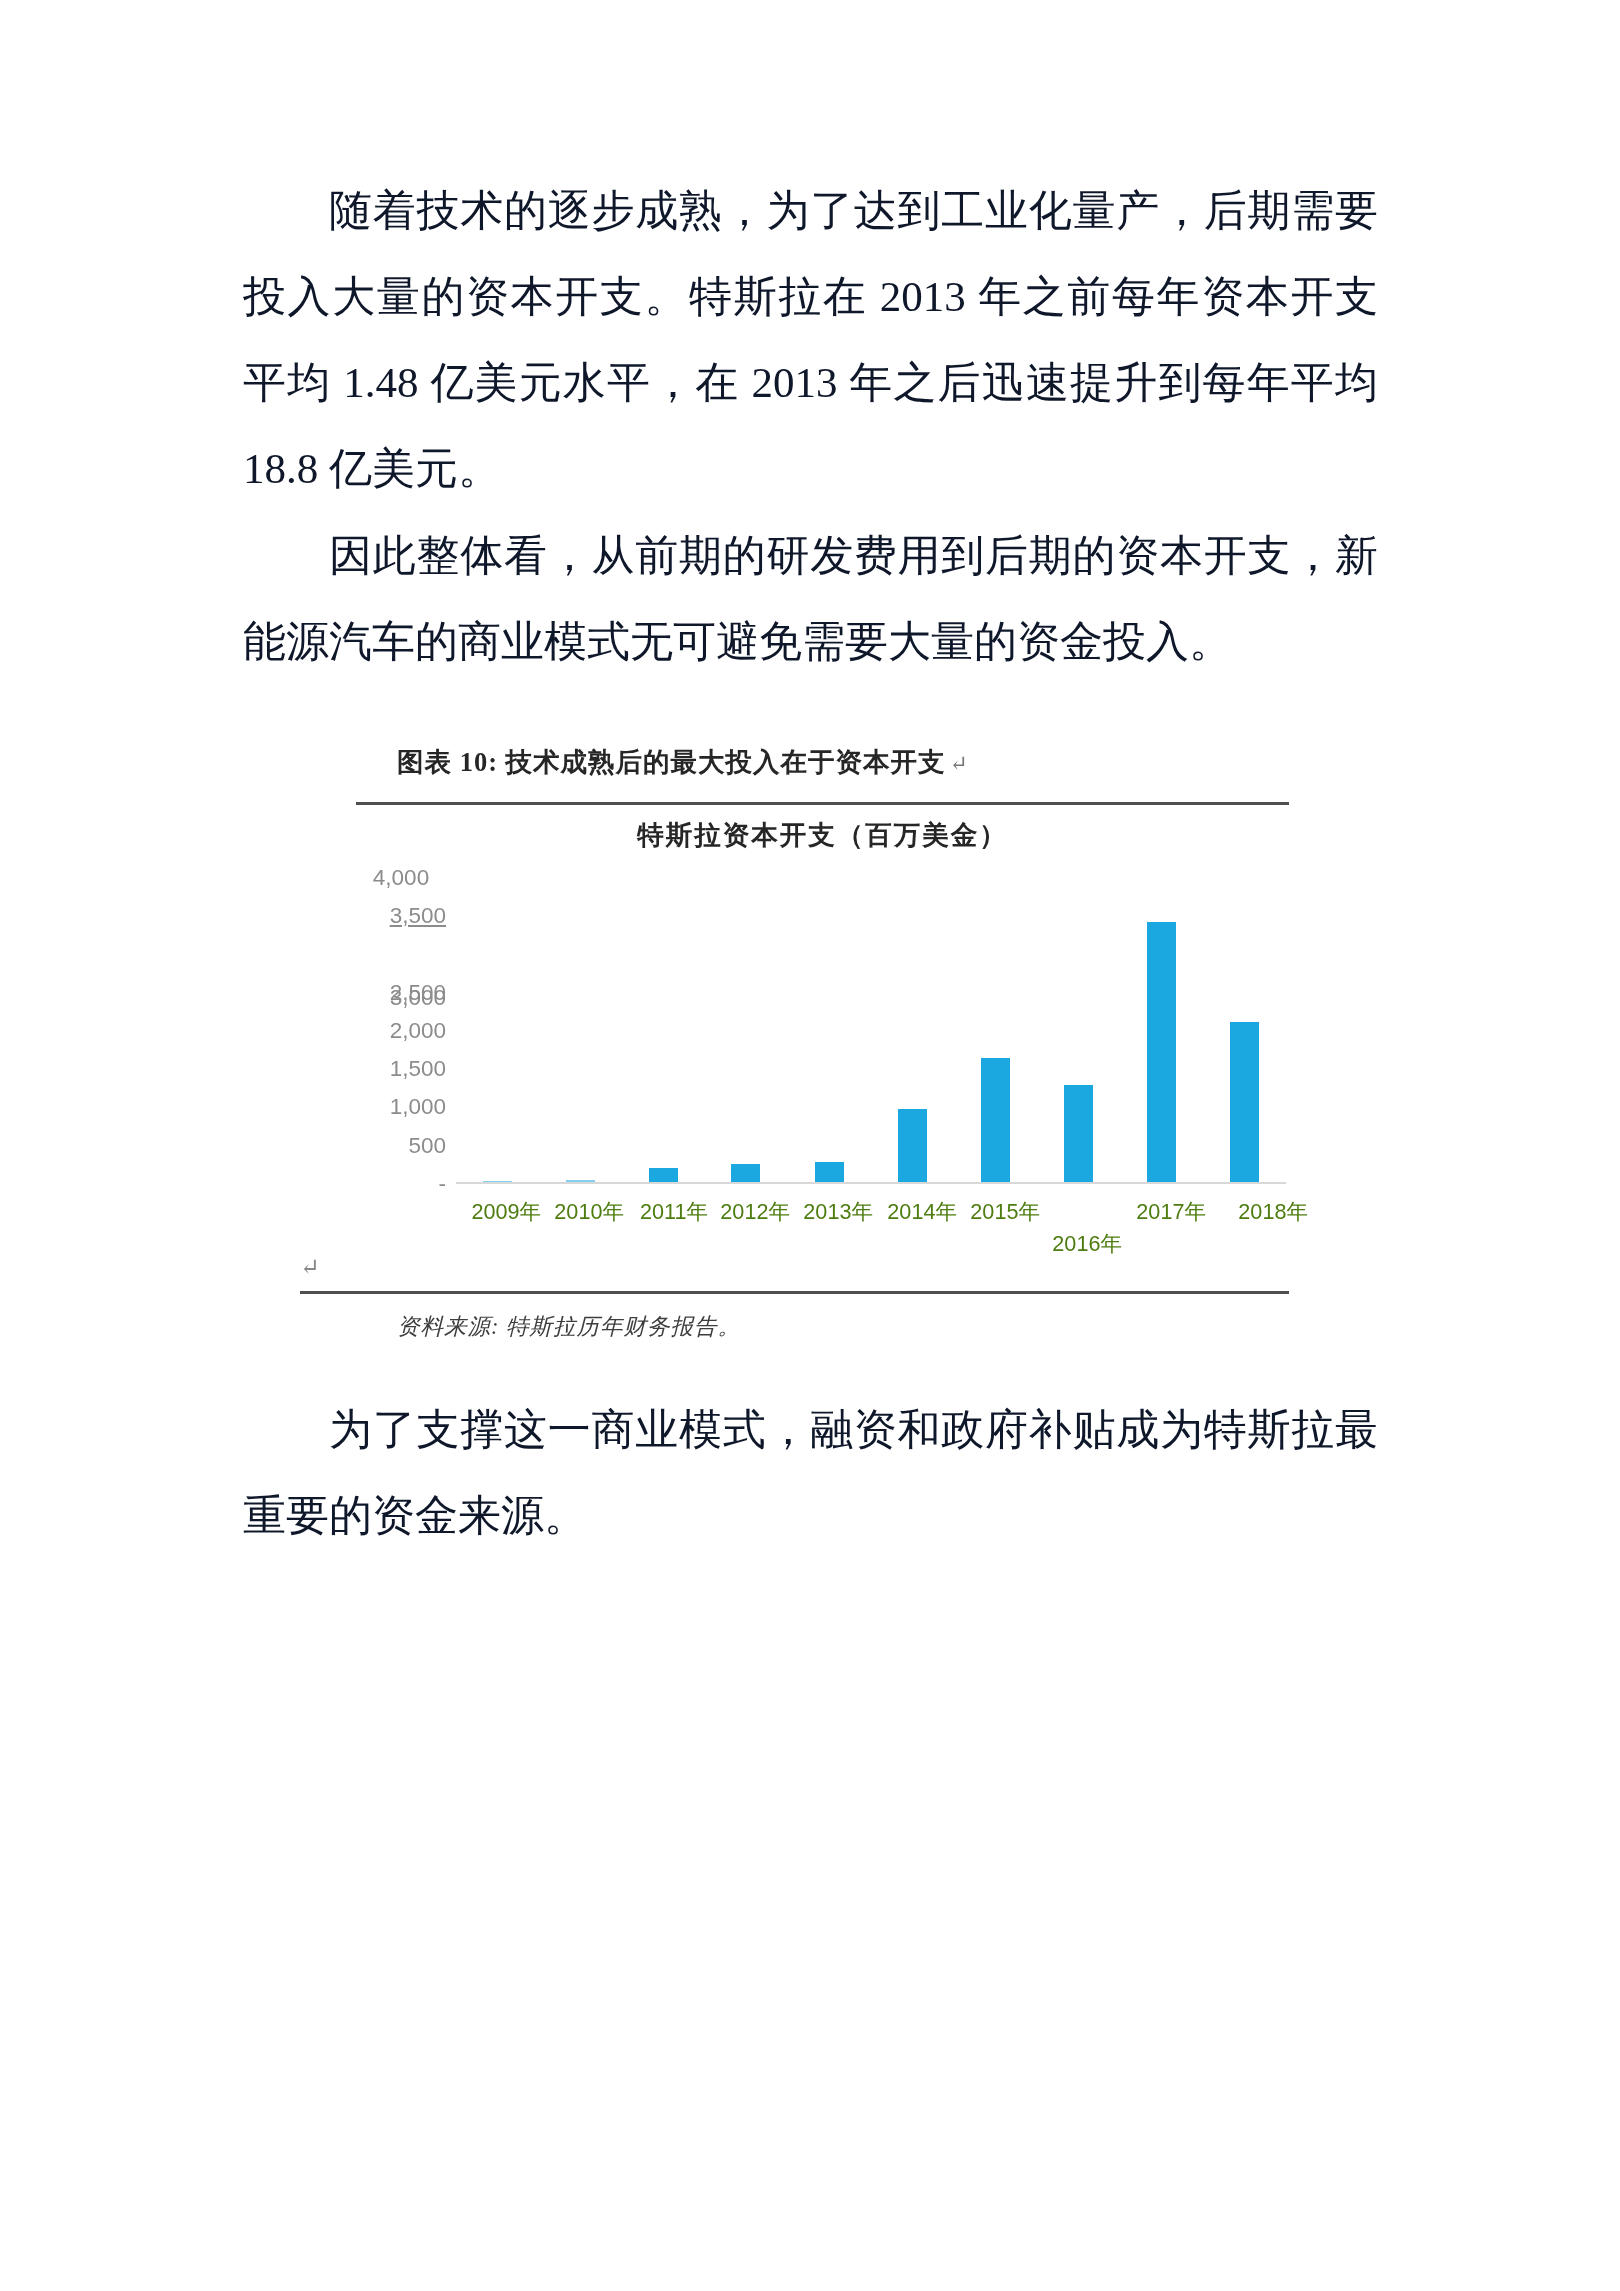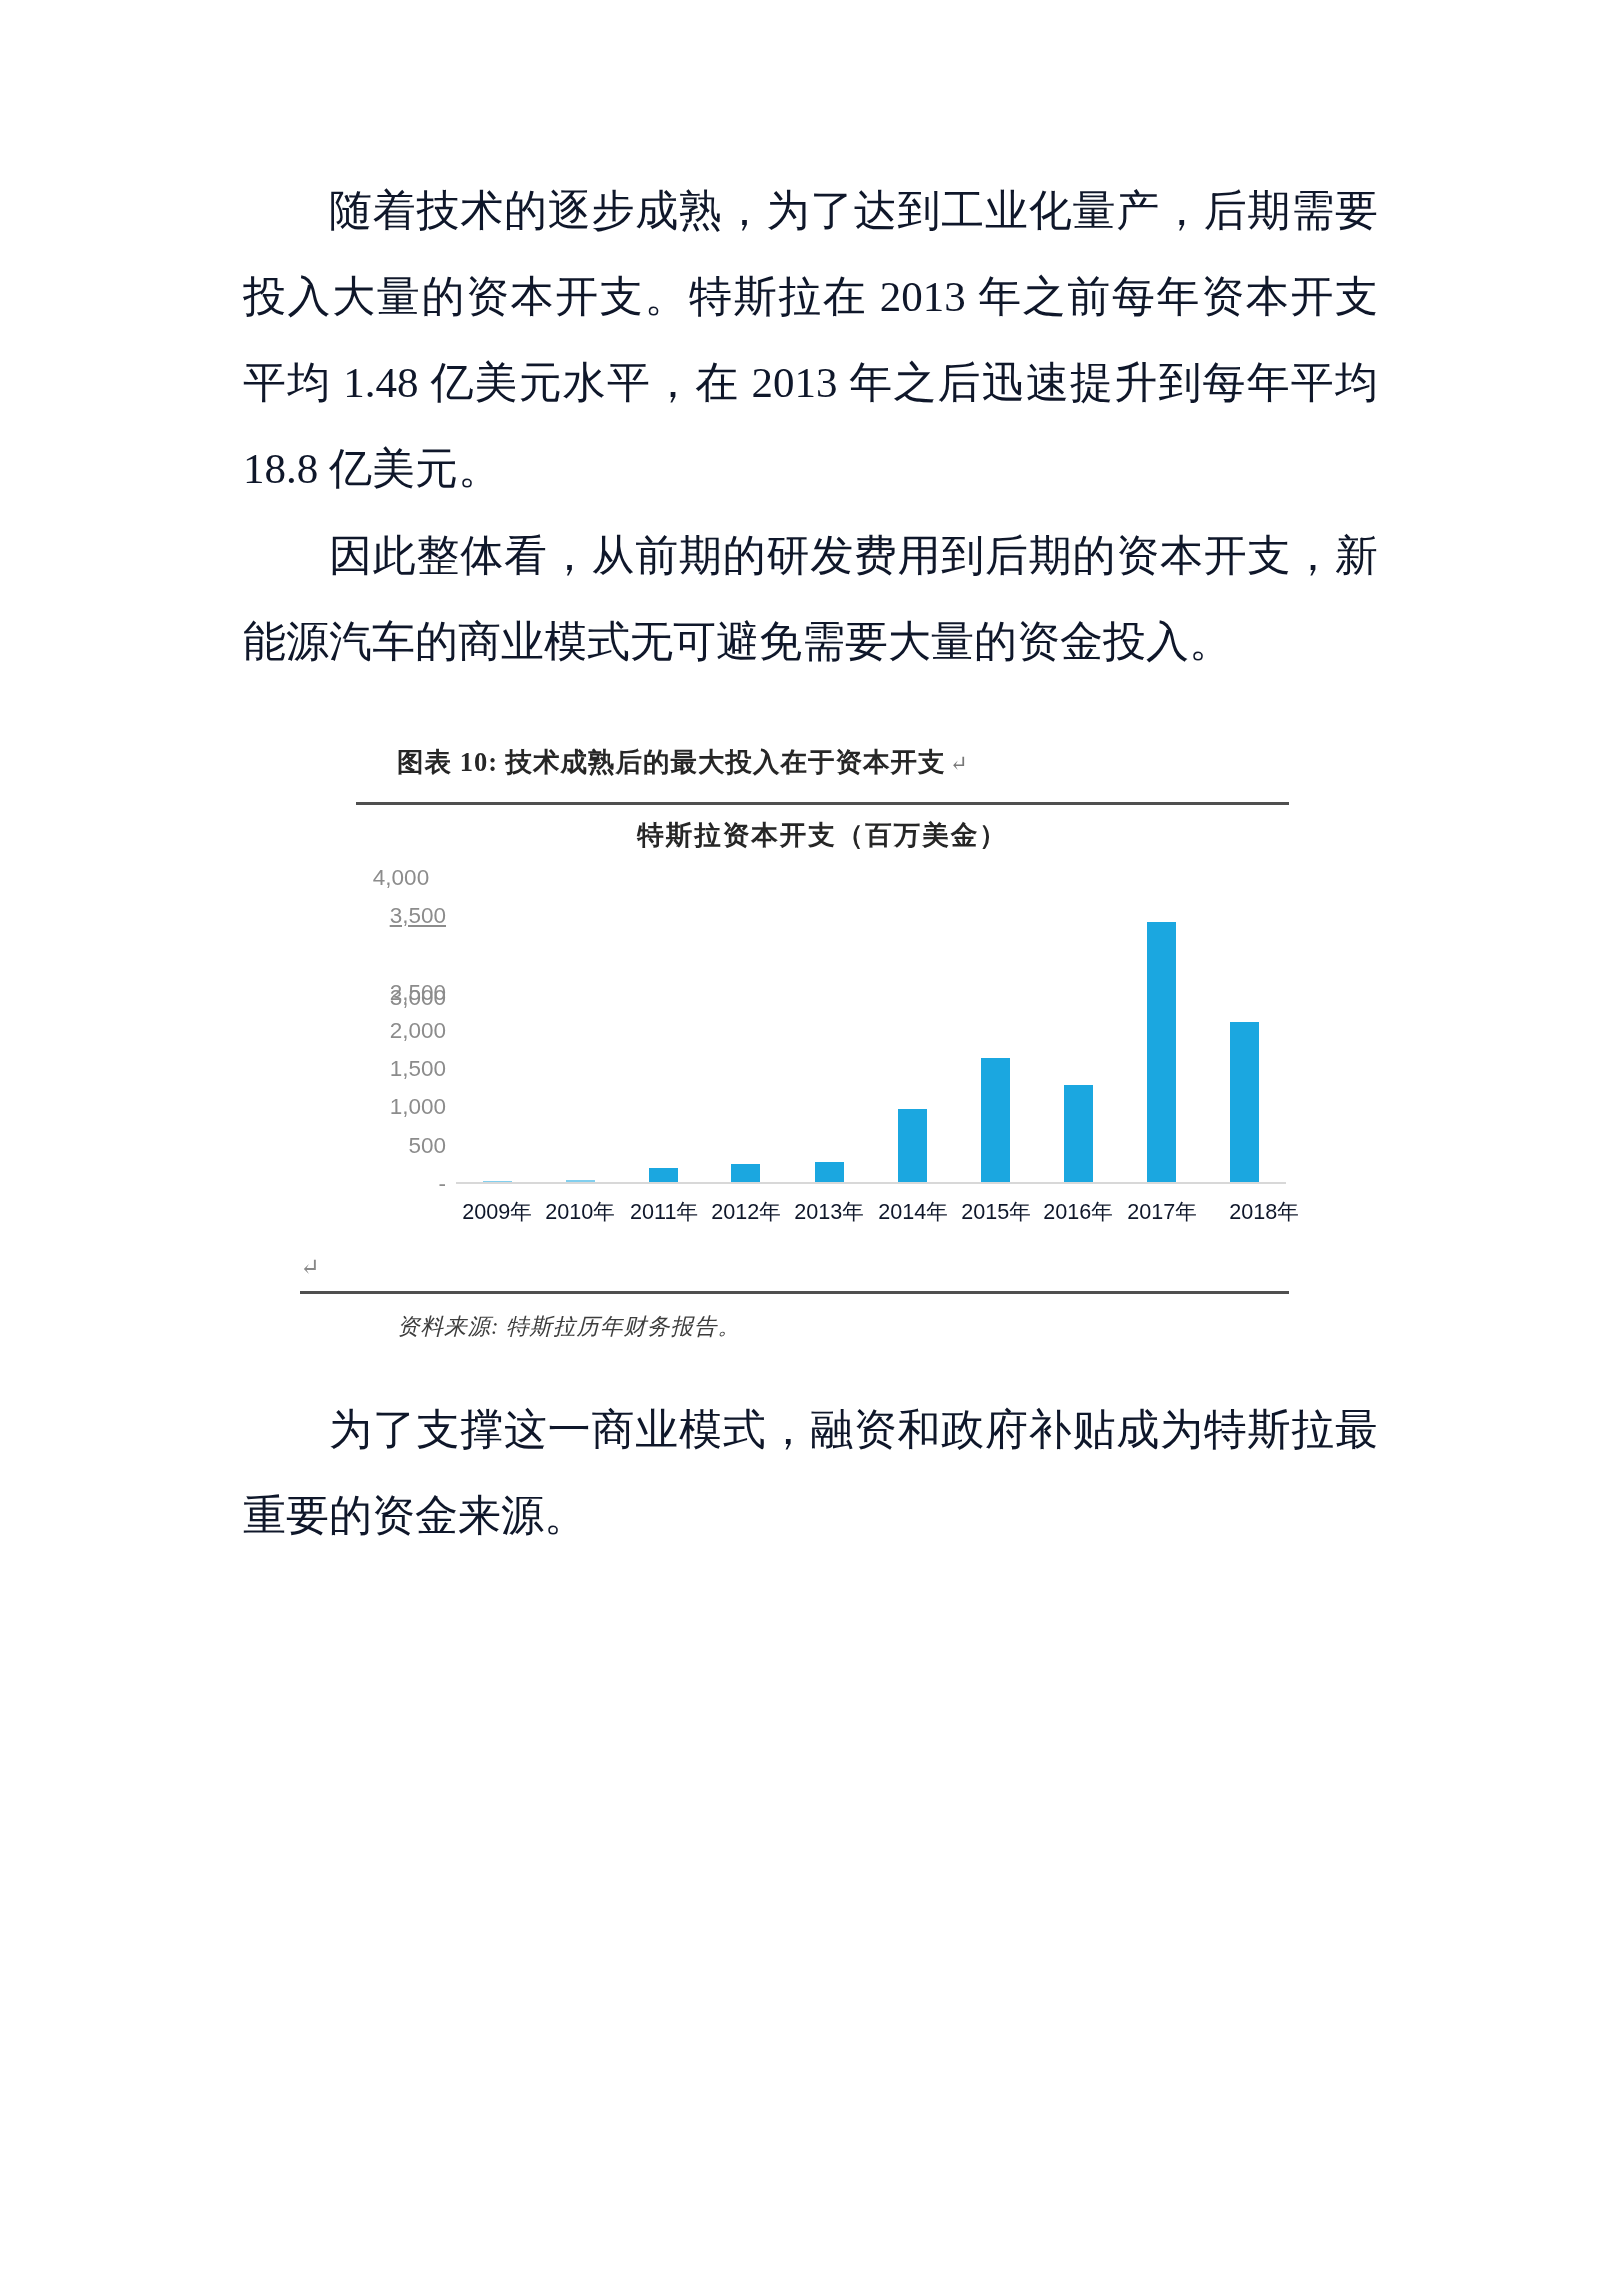--- a/index.html
+++ b/index.html
@@ -59,23 +59,23 @@
   .baseline{
     position:absolute;left:456px;top:1182px;width:830px;height:2px;background:#d8d8d8;
   }
   .plot .bar{
     position:absolute;bottom:0;width:29px;background:#1ba7e0;
   }
   .x-axis{
     position:absolute;left:456px;top:1197px;width:830px;height:29px;
   }
   .x-axis .xtick{
-    position:absolute;width:88px;text-align:center;
+    position:absolute;width:88px;text-align:right;
     font-family:"Liberation Sans","DejaVu Sans",sans-serif;
-    font-size:21.6px;color:#0f172a;line-height:29px;
+    font-size:21.6px;color:#4d7c0f;line-height:29px;
   }
   .fig-return{
     position:absolute;left:300px;top:1253px;
     font-size:23.5px;color:#888;
   }
   .fig-source{
     position:absolute;left:397px;top:1311px;
     font-style:italic;font-size:22.5px;color:#3d3d3d;letter-spacing:1px;
   }
 </style>
@@ -119,21 +119,21 @@
     </div>
   <div class="baseline"></div>
   <div class="x-axis">
       <div class="xtick" style="left: -2.9px;">2009年</div>
       <div class="xtick" style="left: 80px;">2010年</div>
       <div class="xtick" style="left: 164px;">2011年</div>
       <div class="xtick" style="left: 246px;">2012年</div>
       <div class="xtick" style="left: 329px;">2013年</div>
       <div class="xtick" style="left: 413px;">2014年</div>
       <div class="xtick" style="left: 496px;">2015年</div>
-      <div class="xtick" style="left: 578px;">2016年</div>
+      <div class="xtick" style="left: 578px; margin-top: 32px;">2016年</div>
       <div class="xtick" style="left: 662px;">2017年</div>
       <div class="xtick" style="left: 764px;">2018年</div>
     </div>
 
   <div class="fig-return">↵</div>
   <div class="fig-border-bottom"></div>
   <div class="fig-source">资料来源: 特斯拉历年财务报告。</div>
 
   <p class="para" id="p3">为了支撑这一商业模式，融资和政府补贴成为特斯拉最重要的资金来源。</p>
 

